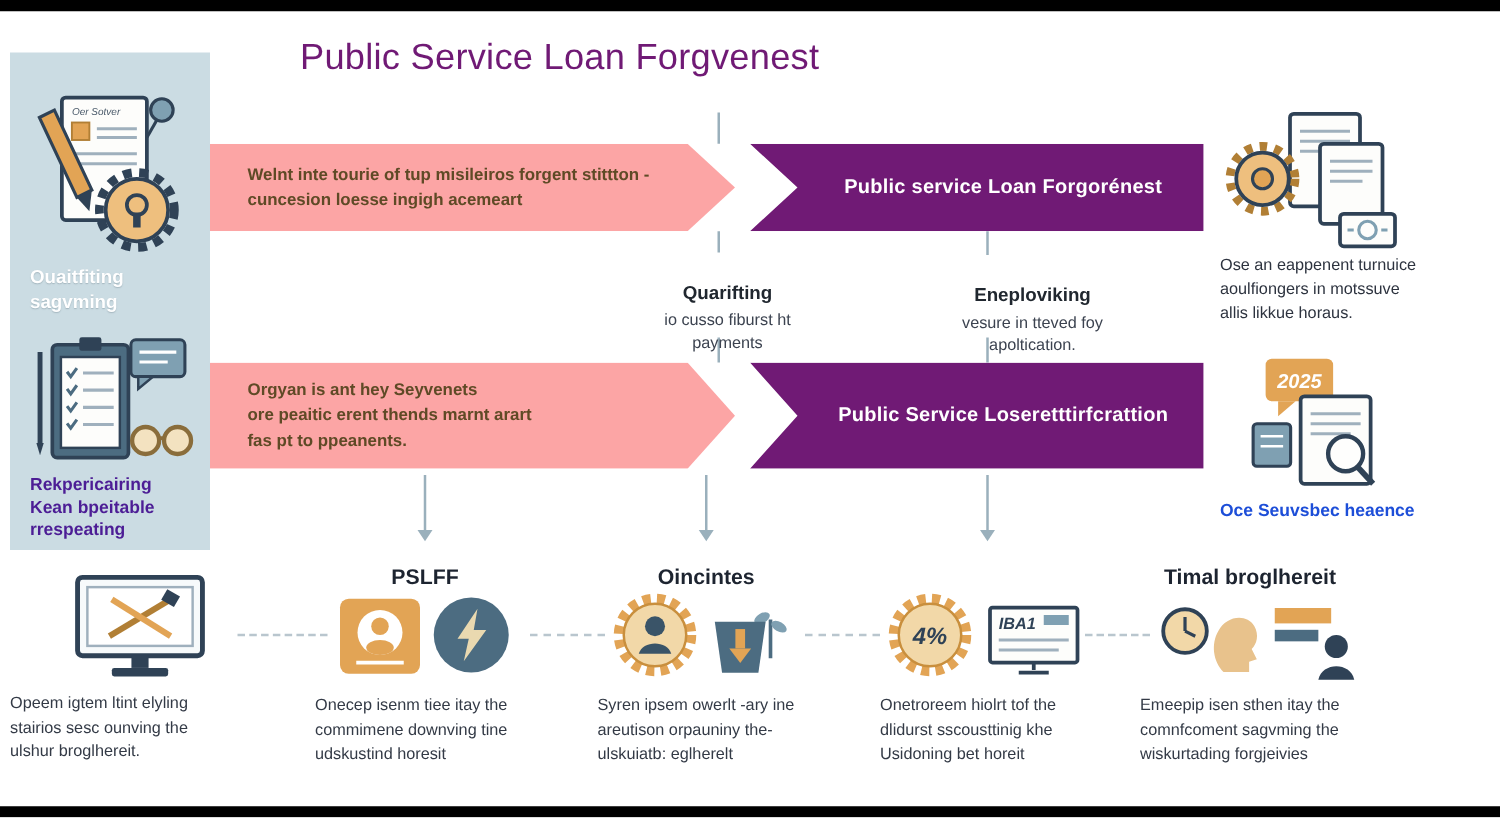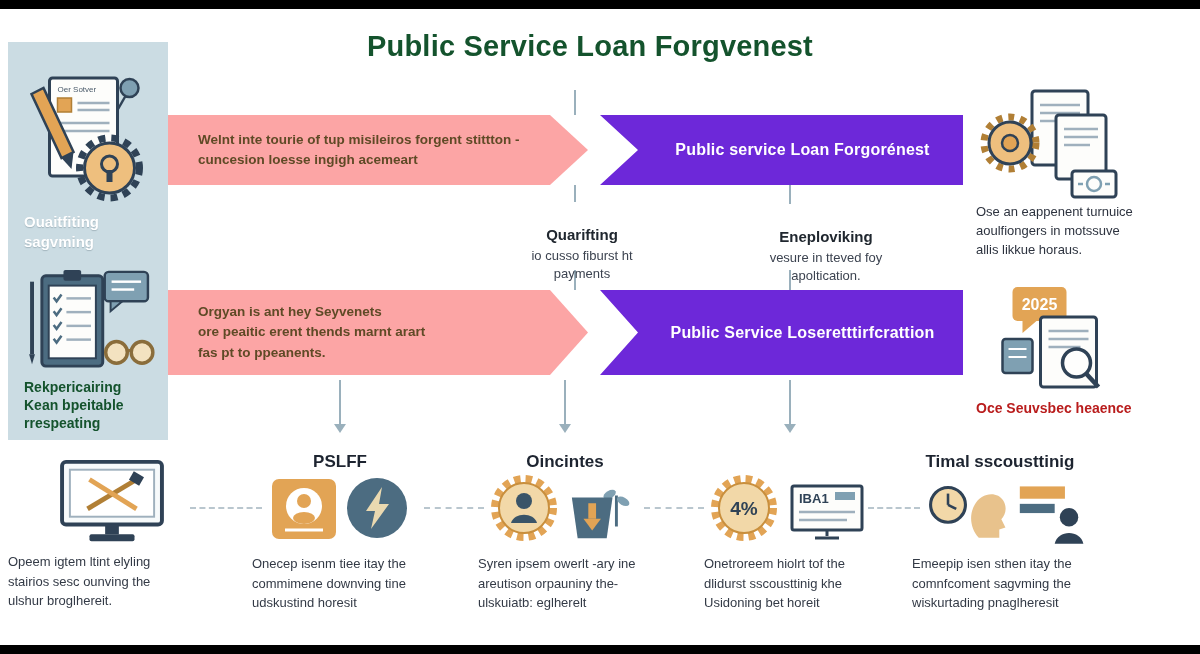--- a/index.html
+++ b/index.html
@@ -1,51 +1,51 @@
 <!DOCTYPE html>
 <html><head>
 <meta charset="utf-8">
 <style>
   * { margin:0; padding:0; box-sizing:border-box; }
   html,body { background:#fff; }
   body { font-family:"Liberation Sans", sans-serif; }
   .canvas { position:relative; width:1200px; height:654px; background:#ffffff; overflow:hidden; }
   .bar { position:absolute; left:0; width:1200px; height:9px; background:#000; }
   .bar.top{ top:0; } .bar.bottom{ bottom:0; }
-  .title { position:absolute; left:240px; top:30px; width:700px; text-align:center;
-           font-size:29px; font-weight:bold; color:#14532d; letter-spacing:.2px; }
+  .title { position:absolute; left:240px; top:30px; width:700px; 
+           font-size:29px; font-weight:normal; color:#701a75; letter-spacing:.2px; }
   .vline { position:absolute; width:2px; background:#9ab0bc; }
   .sidebar { position:absolute; left:8px; top:42px; width:160px; height:398px; background:#cbdce3; }
   .sb-label1 { position:absolute; left:16px; top:170px; right:6px; color:#ffffff;
                font-weight:bold; font-size:15px; line-height:1.3; text-shadow:0 1px 1px rgba(90,110,120,.35); }
-  .sb-label2 { position:absolute; left:16px; top:336px; right:6px; color:#14532d;
+  .sb-label2 { position:absolute; left:16px; top:336px; right:6px; color:#4c1d95;
                font-weight:bold; font-size:14px; line-height:1.3; }
   .band-orange { position:absolute; left:168px; width:420px; background:#fca5a5;
                  clip-path:polygon(0 0, 382px 0, 100% 50%, 382px 100%, 0 100%);
                  display:flex; align-items:center; padding:0 56px 0 30px;
                  color:#5f4a26; font-size:13.5px; font-weight:600; line-height:1.5; }
-  .band-dark { position:absolute; left:600px; width:363px; background:#6d28d9;
+  .band-dark { position:absolute; left:600px; width:363px; background:#701a75;
                clip-path:polygon(0 0, 100% 0, 100% 100%, 0 100%, 38px 50%);
                display:flex; align-items:center; justify-content:center; padding-left:42px;
                color:#ffffff; font-size:16px; font-weight:bold; letter-spacing:.2px; }
   .b1 { top:115px; height:70px; }
   .b2 { top:290px; height:85px; }
   .note { position:absolute; width:180px; text-align:center; }
   .note .nt { font-size:15px; font-weight:bold; color:#20272f; margin-bottom:4px;margin-top:20px; }
   .note .nb { font-size:13px; color:#3c4350; line-height:1.4; }
   .ml { white-space:pre-line; }
   .darrow { position:absolute; width:2px; background:#9ab0bc; }
   .darrow::after { content:""; position:absolute; left:-5px; bottom:-9px; width:0; height:0;
                    border:6px solid transparent; border-top:9px solid #9ab0bc; }
   .dash { position:absolute; border-top:2px dashed #b9c6ce; }
   .col-h { position:absolute; text-align:center; font-size:17px; font-weight:bold; color:#1d2430; }
   .col-t { position:absolute; font-size:13px; color:#333a46; line-height:1.5; }
   .rp-text { position:absolute; font-size:13px; color:#2d333f; line-height:1.45; }
-  .rp-bold { position:absolute; font-size:14px; font-weight:bold; color:#b91c1c; }
-  .icon { position:absolute; }
+  .rp-bold { position:absolute; font-size:14px; font-weight:bold; color:#1d4ed8; }
+  .icon { position:absolute;font-style:italic; }
   .icon svg { display:block; width:100%; height:100%; }
 </style>
 </head>
 <body>
 
 <div class="canvas">
 
   <div class="bar top"></div>
   <div class="bar bottom"></div>
 
@@ -259,30 +259,30 @@
       <line x1="10" y1="30" x2="66" y2="30" stroke="#9fb0bd" stroke-width="2.5"></line>
       <line x1="10" y1="38" x2="58" y2="38" stroke="#9fb0bd" stroke-width="2.5"></line>
       <line x1="38" y1="48" x2="38" y2="54" stroke="#2f4256" stroke-width="3"></line>
       <line x1="26" y1="56" x2="50" y2="56" stroke="#2f4256" stroke-width="3"></line>
     </svg>
   </div>
   <div class="col-t ml" style="left:704px;top:554px;width:180px">Onetroreem hiolrt tof the
 dlidurst sscousttinig khe
 Usidoning bet horeit</div>
 
-  <div class="col-h" style="left:900px;top:452px;width:200px">Timal sscousttinig</div>
+  <div class="col-h" style="left:900px;top:452px;width:200px">Timal broglhereit</div>
   <div class="icon" style="left:925px;top:470px;width:165px;height:80px">
     <svg viewBox="0 0 160 78">
       <circle cx="22" cy="34" r="17" fill="#f2d8a8" stroke="#2f4256" stroke-width="3"></circle>
       <line x1="22" y1="34" x2="22" y2="23" stroke="#2f4256" stroke-width="2.5"></line>
       <line x1="22" y1="34" x2="30" y2="38" stroke="#2f4256" stroke-width="2.5"></line>
       <path d="M52,66 C44,58 42,44 48,34 C54,22 70,20 76,30 C80,37 78,44 74,48 L78,56 L72,58 L72,66 Z" fill="#e8c28c"></path>
       <rect x="92" y="16" width="44" height="12" fill="#e2a455"></rect>
       <rect x="92" y="33" width="34" height="9" fill="#4c6c81"></rect>
       <circle cx="140" cy="46" r="9" fill="#2f4256"></circle>
       <path d="M126,72 C129,58 151,58 154,72 Z" fill="#2f4256"></path>
     </svg>
   </div>
   <div class="col-t ml" style="left:912px;top:554px;width:190px">Emeepip isen sthen itay the
 comnfcoment sagvming the
-wiskurtading pnaglheresit</div>
+wiskurtading forgjeivies</div>
 
 </div>
 
 </body></html>

